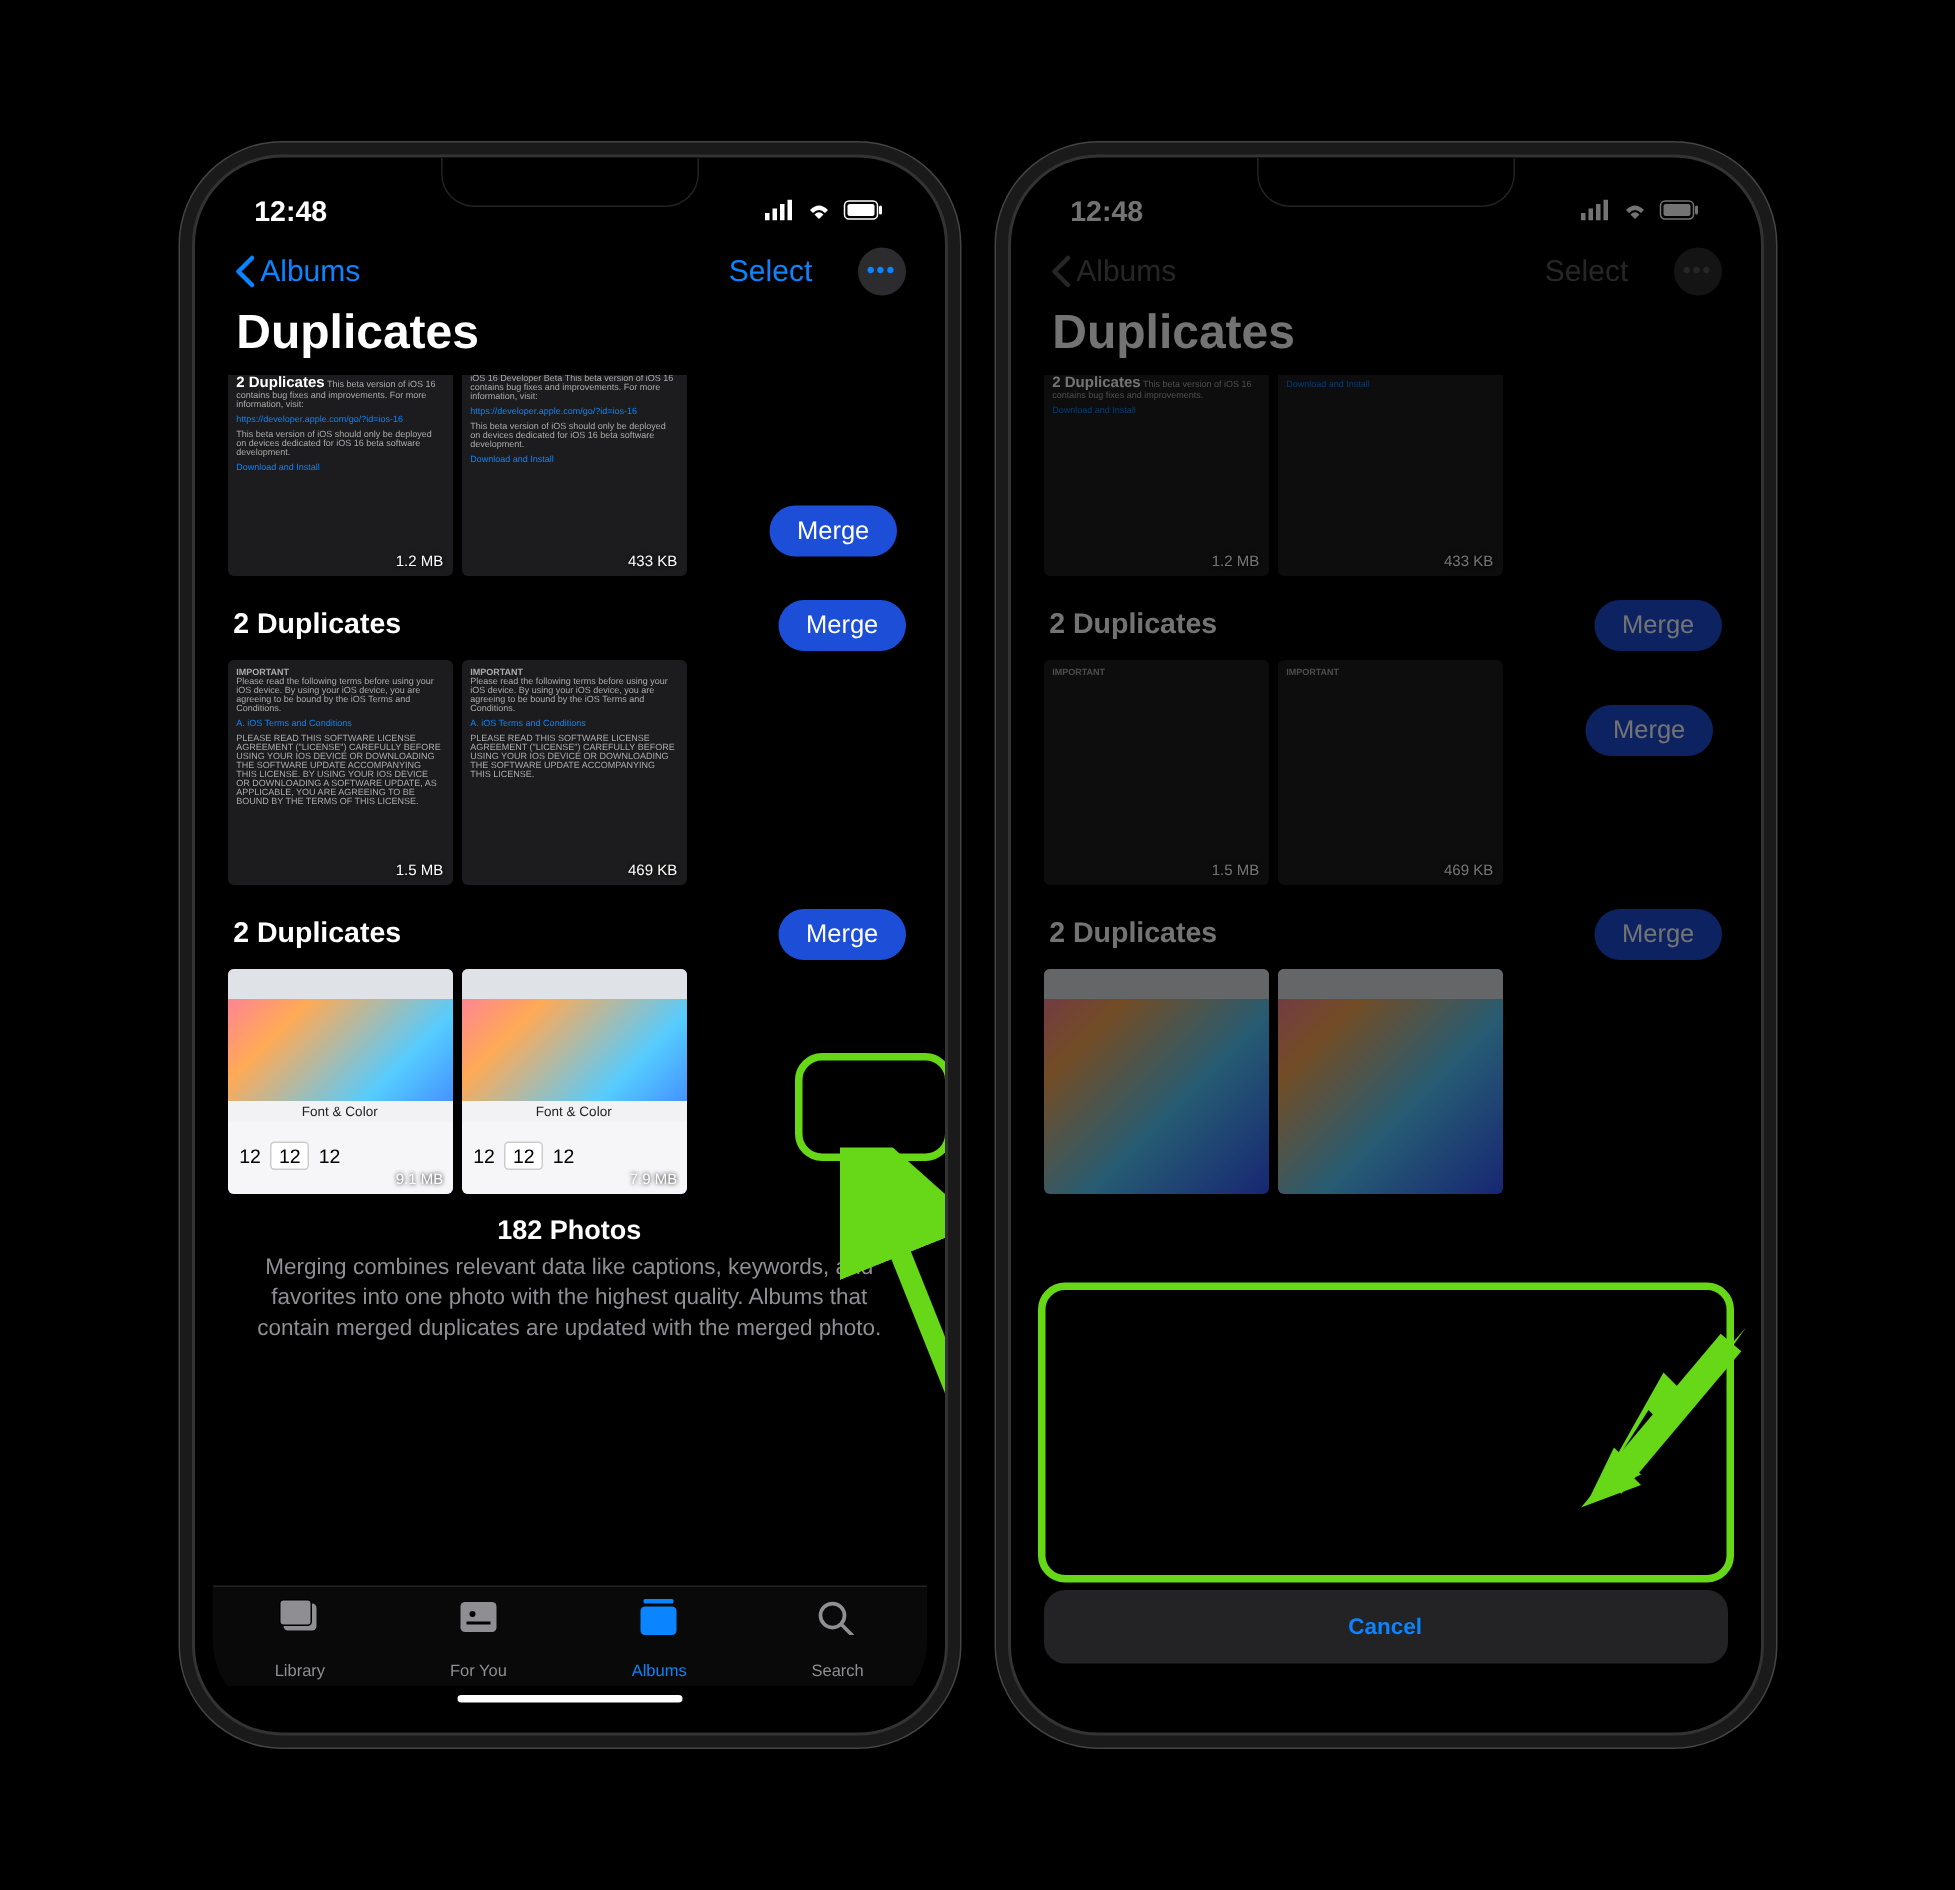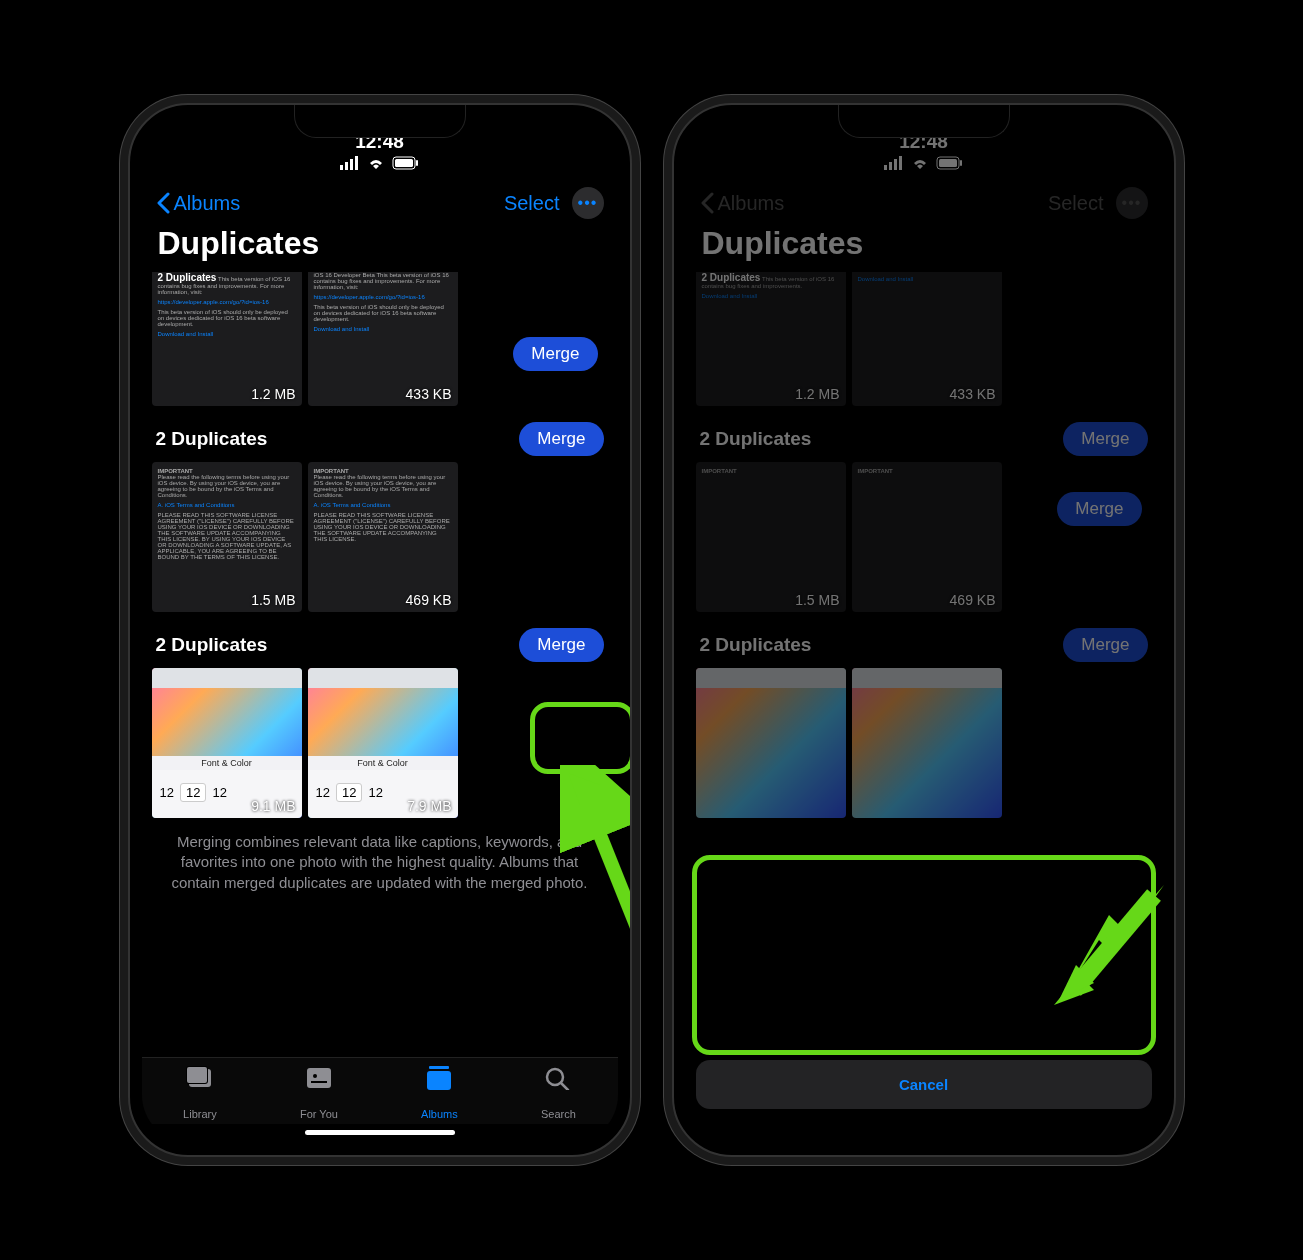--- a/index.html
+++ b/index.html
@@ -50,33 +50,32 @@
   }
   .dimmed .screen > *:not(.sheet-container) { filter: brightness(.45); }
   .statusbar {
     display:flex;
     justify-content:space-between;
     align-items:center;
     padding: 14px 28px 4px;
     color:#fff;
     font-weight:600;
     font-size:19px;
-    flex-direction:column;
   }
   .status-right { display:flex; gap:6px; align-items:center; }
   .nav {
     display:flex;
     align-items:center;
     justify-content:space-between;
     padding: 8px 14px 2px;
     color:#0a84ff;
     font-size:20px;
   }
   .nav-left { display:flex; align-items:center; gap:4px; cursor:pointer; }
-  .nav-right { display:flex; align-items:center; gap:12px; }
+  .nav-right { display:flex; align-items:center; gap:30px; }
   .more-btn {
     width:32px;height:32px;border-radius:50%;
     background:#2c2c2e;display:flex;align-items:center;justify-content:center;
     color:#0a84ff;font-size:16px;letter-spacing:1px;line-height:1;
     cursor:pointer;
   }
   .title {
     color:#fff; font-size:32px; font-weight:700;
     padding: 4px 16px 10px;
   }
@@ -94,21 +93,21 @@
   }
   .thumbs { display:flex; gap:6px; }
   .thumb {
     width:150px; height:150px; background:#1c1c1e;
     border-radius:4px; position:relative; overflow:hidden;
     font-size:6px; color:#aaa; padding:6px; box-sizing:border-box;
   }
   .thumb.first-cut { height:140px; margin-top:-6px;}
   .thumb .size {
     position:absolute; bottom:4px; right:6px; color:#fff;
-    font-size:14px; font-weight:500; text-shadow:0 0 3px #000;
+    font-size:10px; font-weight:500; text-shadow:0 0 3px #000;
   }
   .thumb .linktxt { color:#0a84ff; display:block; margin:4px 0;}
   .thumb.colorful {
     background: linear-gradient(135deg,#f7a 0%,#fa5 25%,#5cf 60%,#35f 100%);
     color:#222;
   }
   .thumb.colorful .bottom-strip {
     position:absolute; bottom:0; left:0; right:0; height:52px;
     background:#f6f6f8; display:flex; align-items:center; gap:6px;
     padding:0 8px; font-size:13px; color:#000;
@@ -294,20 +293,21 @@
               <span>12</span>
               <span class="num">12</span>
               <span>12</span>
             </div>
             <div style="position:absolute;bottom:48px;left:0;right:0;text-align:center;font-size:9px;background:#f2f2f5;padding:2px 0"><span>Font &amp; Color</span></div>
             <span class="size">7.9 MB</span>
           </div>
         </div>
       </div>
 
+      <div class="footer-text">182 Photos</div>
       <div class="footer-sub">Merging combines relevant data like captions, keywords, and favorites into one photo with the highest quality. Albums that contain merged duplicates are updated with the merged photo.</div>
     </div>
 
     <div class="tabbar">
       <div class="tab">
         <svg class="ticon">
             <rect x="3" y="3" width="22" height="18" rx="3" fill="#8e8e93"></rect>
             <rect x="0" y="0" width="22" height="18" rx="3" fill="#000"></rect>
             <rect x="1" y="1" width="20" height="16" rx="2" fill="#8e8e93"></rect>
           </svg>

